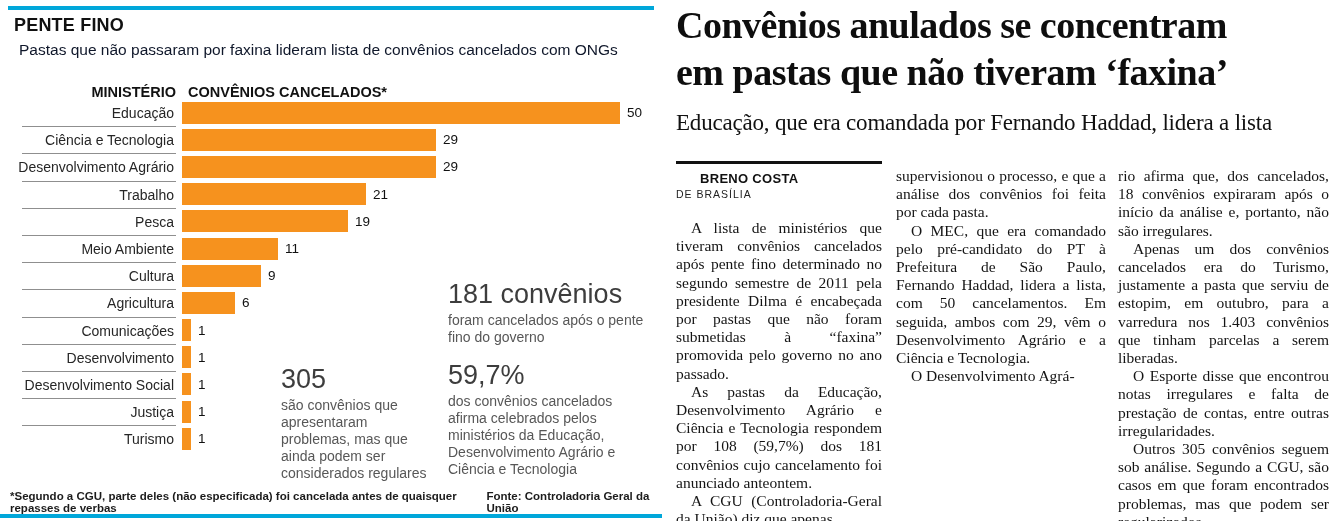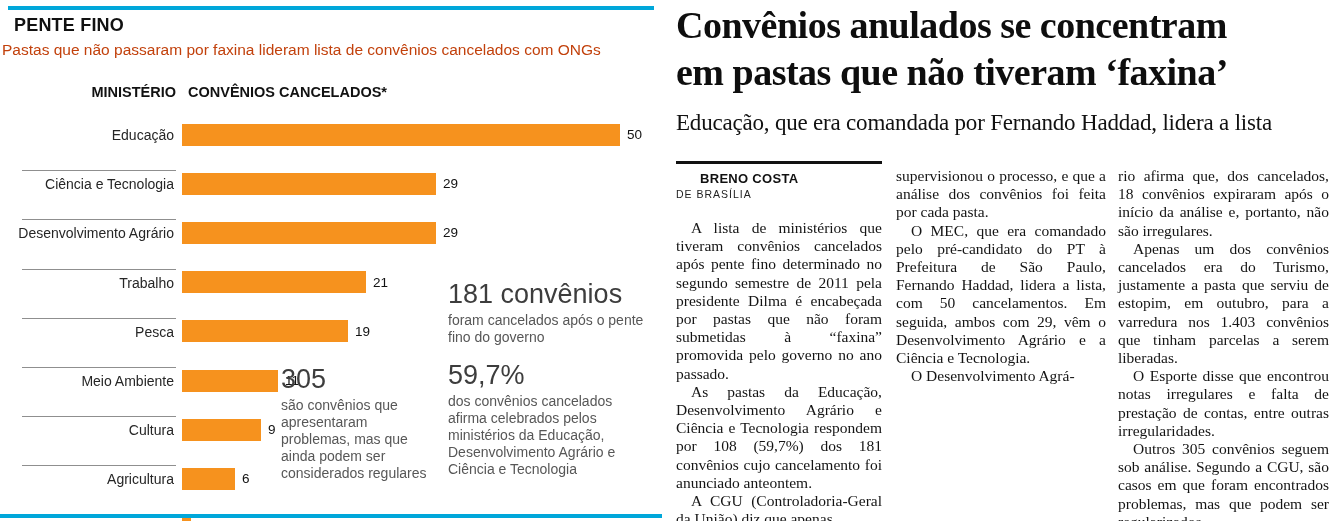--- a/index.html
+++ b/index.html
@@ -5,26 +5,26 @@
   html,body{margin:0;padding:0;background:#fff;}
   .page{position:relative;width:1333px;height:521px;background:#fff;overflow:hidden;
         font-family:"Liberation Sans",sans-serif;}
 
   
   .ig{position:absolute;left:0;top:0;width:662px;height:521px;}
   .rule-top{position:absolute;left:8px;top:6px;width:646px;height:4px;}
   .rule-bottom{position:absolute;left:0;top:514px;width:662px;height:4px;}
   .ig-title{position:absolute;left:14px;top:15px;font-size:18px;font-weight:800;
             color:#111;letter-spacing:.2px;}
-  .ig-subtitle{position:absolute;left:2px;top:41px;font-size:15.5px;color:#c2410c;}
+  .ig-subtitle{position:absolute;left:19px;top:41px;font-size:15.5px;color:#0f172a;}
   .hdr{position:absolute;top:84px;font-size:14.5px;font-weight:700;color:#111;}
   .hdr-min{left:8px;width:168px;text-align:right;}
   .hdr-val{left:188px;}
   .rows{position:absolute;left:8px;top:99px;width:646px;}
-  .crow{display:flex;align-items:center;height:27.2px;margin-top:22px;}
+  .crow{display:flex;align-items:center;height:27.2px;}
   .clabel{align-self:stretch;display:flex;align-items:center;justify-content:flex-end;
           margin-left:14px;width:154px;font-size:14px;color:#262626;white-space:nowrap;
           padding-right:2px;box-sizing:border-box;}
   .crow + .crow .clabel{border-top:1px solid #8f8f8f;}
   .cbar{height:22px;margin-left:6px;flex:0 0 auto;}
   .cval{margin-left:7px;font-size:13.5px;color:#111;}
   .stat{position:absolute;}
   .stat-number{font-size:27px;color:#3d3d3d;line-height:30px;}
   .stat-desc{margin-top:3px;font-size:14px;line-height:17px;color:#575757;}
   .stat-181{left:448px;top:279px;width:200px;}
@@ -141,20 +141,24 @@
     </div>
     <div class="stat stat-305">
       <div class="stat-number">305</div>
       <div class="stat-desc">são convênios que apresentaram problemas, mas que ainda podem ser considerados regulares</div>
     </div>
     <div class="stat stat-597">
       <div class="stat-number">59,7%</div>
       <div class="stat-desc">dos convênios cancelados afirma celebrados pelos ministérios da Educação, Desenvolvimento Agrário e Ciência e Tecnologia</div>
     </div>
 
+    <div class="foot">
+      <span>*Segundo a CGU, parte deles (não especificada) foi cancelada antes de quaisquer repasses de verbas</span>
+      <span>Fonte: Controladoria Geral da União</span>
+    </div>
     <div class="rule-bottom" style="background: rgb(0, 167, 218);"></div>
   </div>
 
   <div class="headline">
     <span>Convênios anulados se concentram</span>
     <span>em pastas que não tiveram ‘faxina’</span>
   </div>
   <div class="subheadline">Educação, que era comandada por Fernando Haddad, lidera a lista</div>
 
   <div class="byline-rule"></div>

